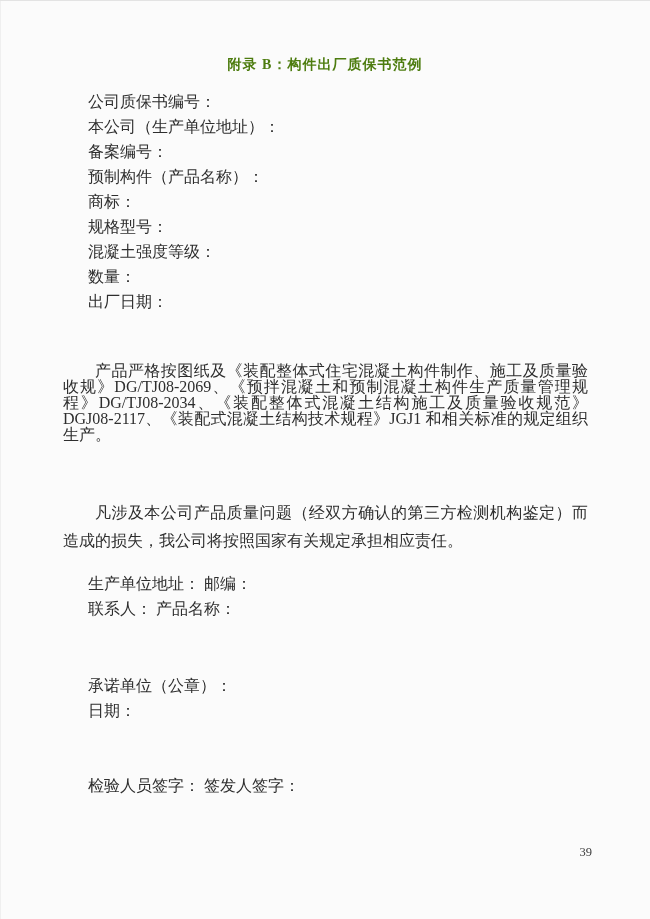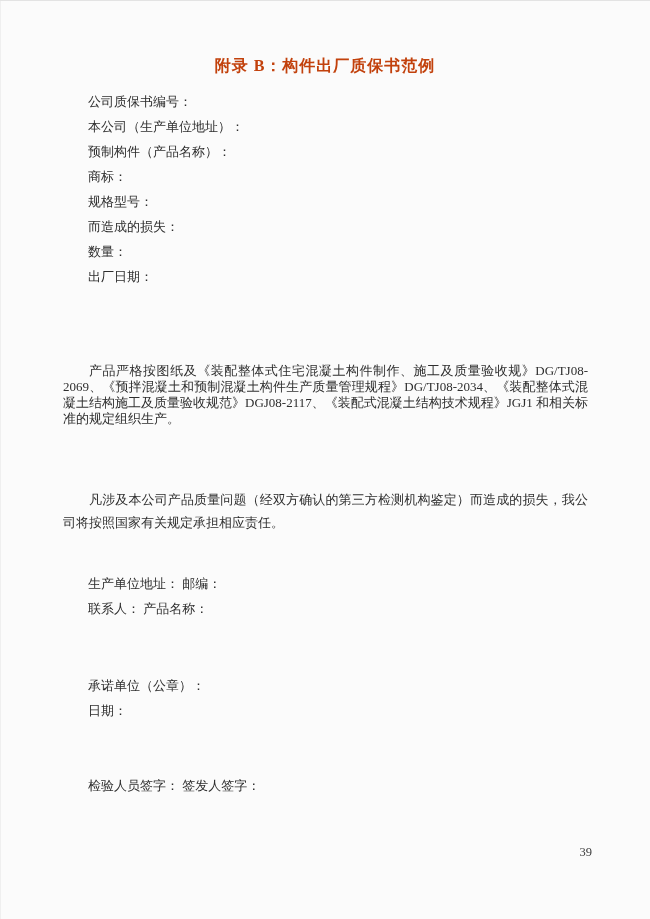--- a/index.html
+++ b/index.html
@@ -17,41 +17,41 @@
     overflow: hidden;
     box-shadow: inset 0 1px 0 #e3e3e3, inset 1px 0 0 #efefef;
   }
   .doc-title {
     position: absolute;
     top: 56px;
     left: 0;
     width: 100%;
     margin: 0;
     text-align: center;
-    font-size: 16px;
+    font-size: 14px;
     font-weight: bold;
-    color: #c2410c;
+    color: #4d7c0f;
     letter-spacing: 1px;
   }
   .block {
     position: absolute;
     left: 63px;
     width: 525px;
-    font-size: 13px;
+    font-size: 16px;
     line-height: 25px;
   }
   .block p {
     margin: 0;
   }
   .indent-lines p {
     padding-left: 25px;
   }
   .fields-block   { top: 89px; }
   .para-1         { top: 363px; line-height: 16px; }
-  .para-2         { top: 488px; line-height: 23px; }
+  .para-2         { top: 499px; line-height: 28px; }
   .para {
     text-indent: 2em;
     text-align: justify;
     margin: 0;
   }
   .contact-block    { top: 571px; }
   .commitment-block { top: 673px; }
   .signature-block  { top: 773px; }
   .page-number {
     position: absolute;
@@ -65,24 +65,25 @@
 </head>
 <body>
 
 <div class="page">
 
   <h1 class="doc-title">附录 B：构件出厂质保书范例</h1>
 
   <div class="block fields-block indent-lines">
     <p>公司质保书编号：</p>
     <p>本公司（生产单位地址）：</p>
+    <p>备案编号：</p>
     <p>预制构件（产品名称）：</p>
     <p>商标：</p>
     <p>规格型号：</p>
-    <p>而造成的损失：</p>
+    <p>混凝土强度等级：</p>
     <p>数量：</p>
     <p>出厂日期：</p>
   </div>
 
   <p class="block para para-1">产品严格按图纸及《装配整体式住宅混凝土构件制作、施工及质量验收规》DG/TJ08-2069、《预拌混凝土和预制混凝土构件生产质量管理规程》DG/TJ08-2034、《装配整体式混凝土结构施工及质量验收规范》DGJ08-2117、《装配式混凝土结构技术规程》JGJ1 和相关标准的规定组织生产。</p>
 
   <p class="block para para-2">凡涉及本公司产品质量问题（经双方确认的第三方检测机构鉴定）而造成的损失，我公司将按照国家有关规定承担相应责任。</p>
 
   <div class="block contact-block indent-lines">
     <p>生产单位地址： 邮编：</p>

